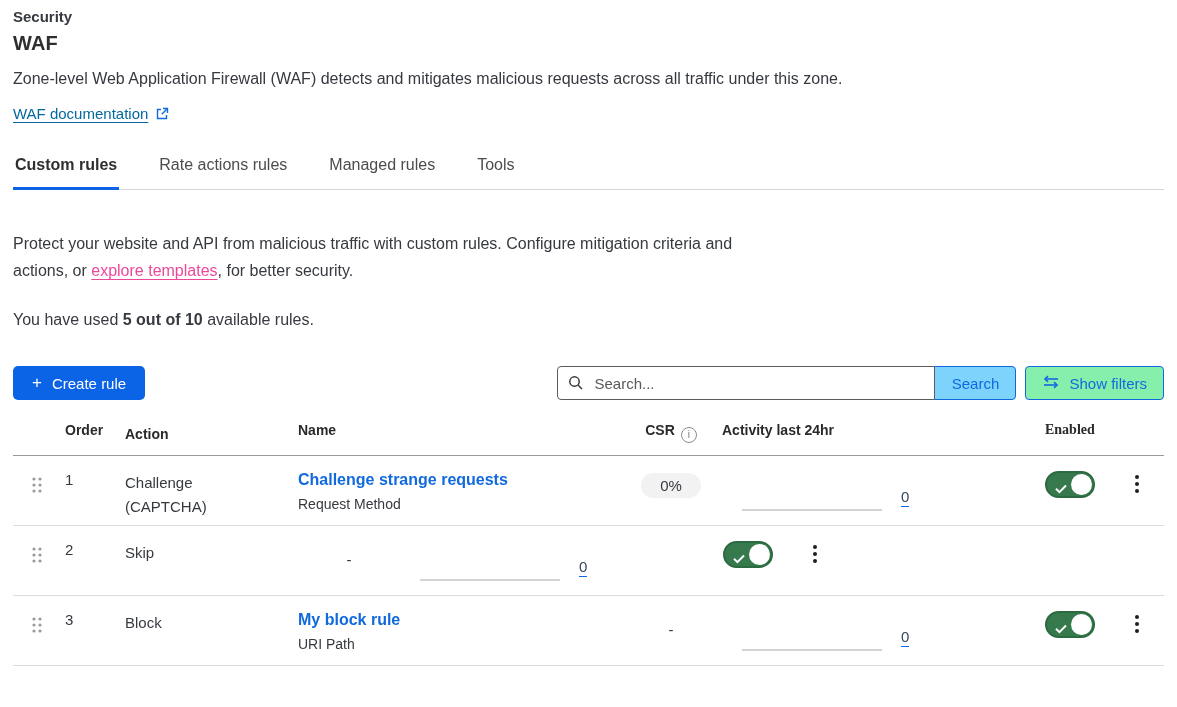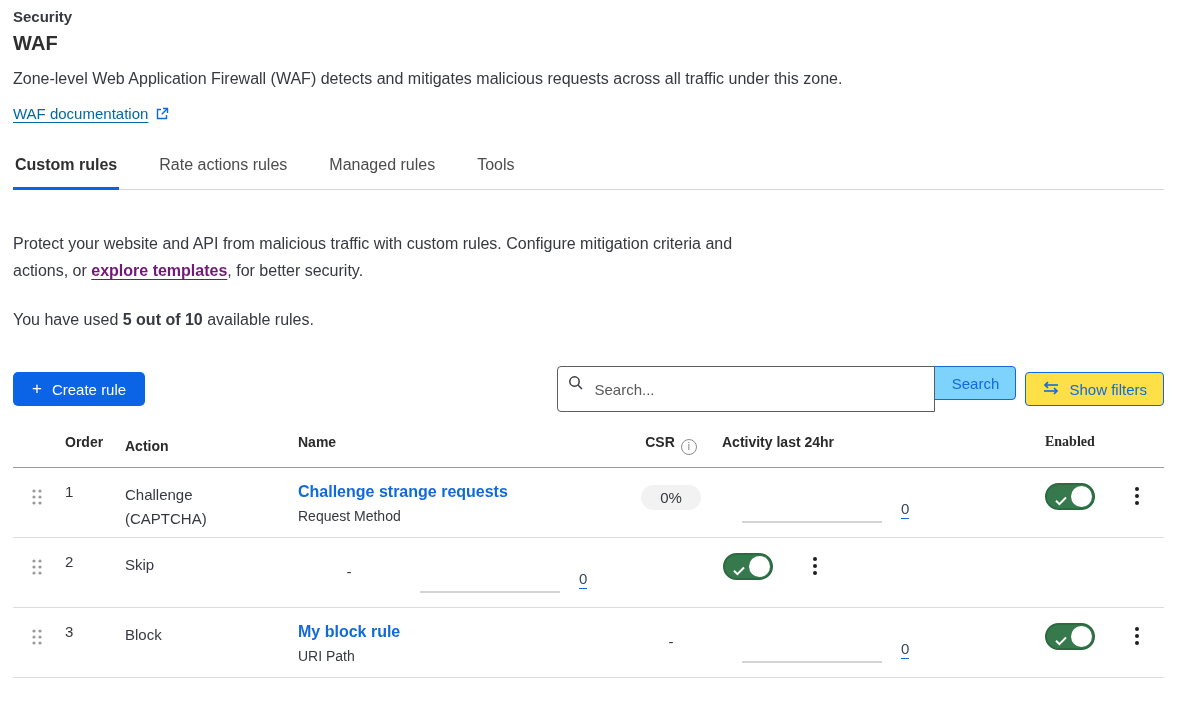--- a/index.html
+++ b/index.html
@@ -18,42 +18,42 @@
   a.doc-link { display: inline-flex; align-items: center; gap: 7px; font-size: 15px;
     color: #0369a1; text-decoration: underline; text-underline-offset: 3px; cursor: pointer; text-align: right; }
   .ext-icon svg { display: block; }
 
   .tabs { display: flex; column-gap: 38px; margin-top: 33px; border-bottom: 1px solid #d6d6d6; }
   .tab { font-size: 16px; color: #4c4c4c; padding: 0 2px 13px; border-bottom: 3px solid transparent;
     margin-bottom: -1px; cursor: pointer; }
   .tab.active { color: #2f2f2f; font-weight: 700; border-bottom-color: #0b63e5; }
 
   .intro { margin-top: 40px; font-size: 16px; line-height: 27px; max-width: 745px; }
-  .intro a { color: #701a75; text-decoration: underline; text-underline-offset: 3px; cursor: pointer; font-weight: bold; }
+  .intro a { color: #ec4899; text-decoration: underline; text-underline-offset: 3px; cursor: pointer; }
 
   .usage { margin-top: 27px; font-size: 16px; }
   .usage b { font-weight: 700; }
 
   .toolbar { margin-top: 37px; display: flex; justify-content: space-between; align-items: center; }
   .btn-primary { display: inline-flex; align-items: center; gap: 10px; height: 34px; padding: 0 19px;
     background: #0b63e5; color: #fff; font-size: 15px; border: none; border-radius: 5px; cursor: pointer;
     font-family: inherit; }
   .btn-primary .plus { font-size: 17px; font-weight: 400; line-height: 1; margin-top: -1px; }
 
   .toolbar-right { display: flex; align-items: center; }
   .search-group { display: flex; align-items: stretch; }
   .search-wrap { position: relative; }
-  .search-wrap input { width: 378px; height: 46px; border: 1px solid #5c5c5c; border-radius: 4px 0 0 4px;
+  .search-wrap input { width: 378px; height: 34px; border: 1px solid #5c5c5c; border-radius: 4px 0 0 4px;
     padding: 0 10px 0 36px; font-size: 15px; font-family: inherit; color: #36393f; outline: none; }
   .search-wrap input::placeholder { color: #595959; }
   .search-icon { position: absolute; left: 11px; top: 9px; }
   .btn-search { height: 34px; width: 82px; margin-left: -1px; background: #7dd3fc; border: 1px solid #1169de;
     border-radius: 0 4px 4px 0; color: #1169de; font-size: 15px; cursor: pointer; font-family: inherit; }
   .btn-filters { height: 34px; margin-left: 9px; display: inline-flex; align-items: center; gap: 9px;
-    padding: 0 16px; background: #fde047; border: 1px solid #1169de; border-radius: 4px; color: #1169de;
+    padding: 0 16px; background: #86efac; border: 1px solid #1169de; border-radius: 4px; color: #1169de;
     font-size: 15px; cursor: pointer; font-family: inherit; }
 
   .rules-table { margin-top: 22px; }
   .trow { display: flex; align-items: flex-start; }
   .thead { border-bottom: 1px solid #9a9a9a; padding-bottom: 9px; }
   .thead .cell { font-size: 14px; font-weight: 700; color: #2a2a2a; }
   .tbody-row { border-bottom: 1px solid #dcdcdc; height: 70px; padding-top: 15px; }
 
   .cell { flex: 0 0 auto; }
   .c-handle { width: 52px; padding-left: 17px; }

